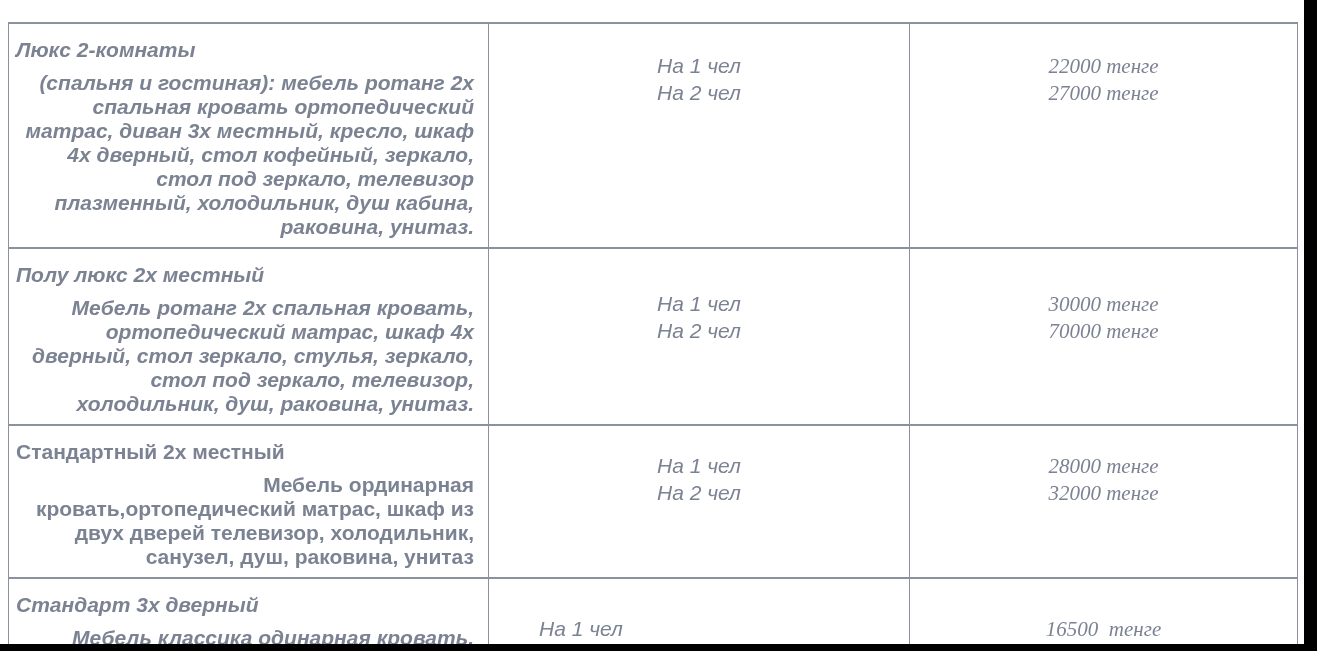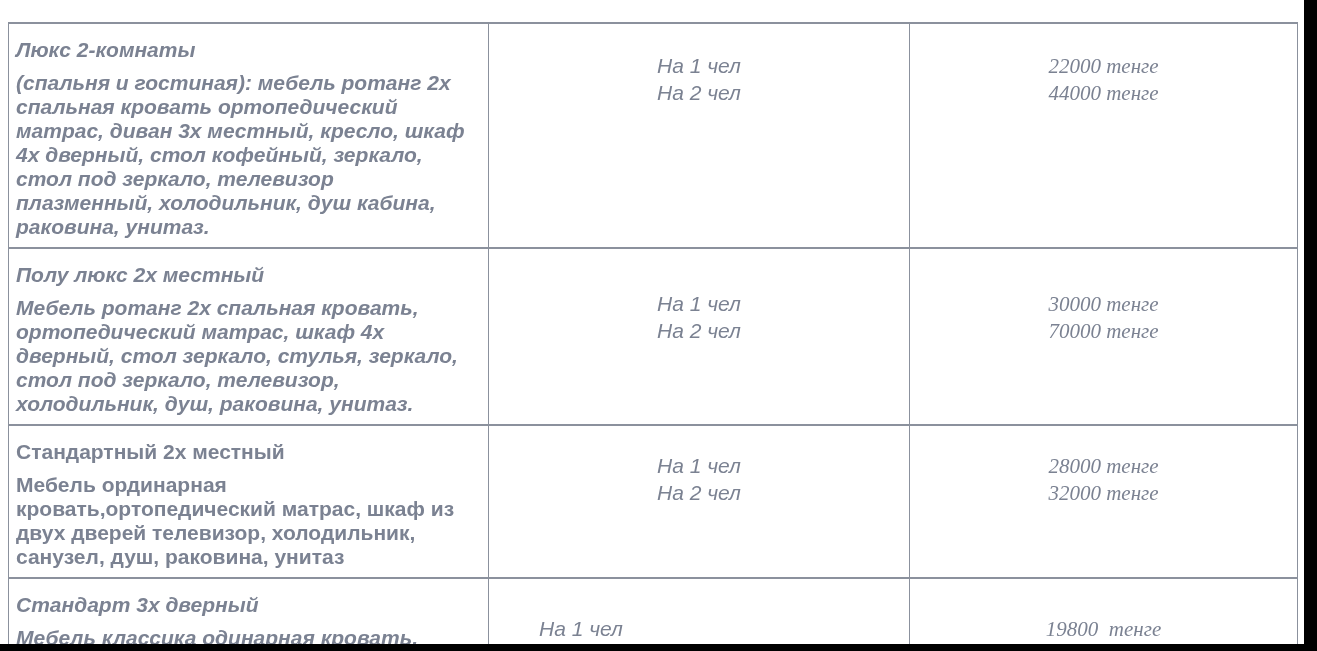--- a/index.html
+++ b/index.html
@@ -51,21 +51,21 @@
     color: #7b8292;
     font-size: 21px;
   }
   td.cat {
     padding: 8px 10px 8px 7px;
     font-weight: bold;
     line-height: 24px;
   }
   tr.row-italic td.cat { font-style: italic; }
   .cat p.title { margin: 6px 0 0 0; }
-  .cat p.desc  { margin: 9px 4px 0 0; }
+  .cat p.desc  { margin: 9px 4px 0 0; text-align: right; }
   td.occ, td.price {
     text-align: center;
     font-style: italic;
     font-weight: normal;
   }
   .occ p, .price p { margin: 5px 0; line-height: 22px; }
   .price p { white-space: pre-wrap; font-family: Liberation Serif, serif; }
   td.pt-r1 { padding-top: 26px; }
   td.pt-r2 { padding-top: 39px; }
   td.pt-r3 { padding-top: 24px; }
@@ -88,21 +88,21 @@
       <td class="cat">
         <p class="title">Люкс 2-комнаты</p>
         <p class="desc">(спальня и гостиная): мебель ротанг 2х спальная кровать ортопедический матрас, диван 3х местный, кресло, шкаф 4х дверный, стол кофейный, зеркало, стол под зеркало, телевизор плазменный, холодильник, душ кабина, раковина, унитаз.</p>
       </td>
       <td class="occ pt-r1">
         <p>На 1 чел</p>
         <p>На 2 чел</p>
       </td>
       <td class="price pt-r1">
         <p>22000 тенге</p>
-        <p>44000 тенге</p>
+        <p>27000 тенге</p>
       </td>
     </tr>
 
     <tr class="r2 row-italic">
       <td class="cat">
         <p class="title">Полу люкс 2х местный</p>
         <p class="desc">Мебель ротанг 2х спальная кровать, ортопедический матрас, шкаф 4х дверный, стол зеркало, стулья, зеркало, стол под зеркало, телевизор, холодильник, душ, раковина, унитаз.</p>
       </td>
       <td class="occ pt-r2">
         <p>На 1 чел</p>
@@ -132,20 +132,20 @@
     <tr class="r4 row-italic">
       <td class="cat">
         <p class="title">Стандарт 3х дверный</p>
         <p class="desc">Мебель классика одинарная кровать, ортопедический матрас, шкаф 2х дверный, стулья, зеркало, телевизор холодильник, сан.узел, душ, раковина, унитаз.</p>
       </td>
       <td class="occ pt-r4">
         <p class="occ-left">На 1 чел</p>
         <p>На 4 чел</p>
       </td>
       <td class="price pt-r4">
-        <p>19800  тенге</p>
+        <p>16500  тенге</p>
         <p>69700 тенге</p>
       </td>
     </tr>
 
   </tbody>
     </table>
 </div>
 
 </body></html>

